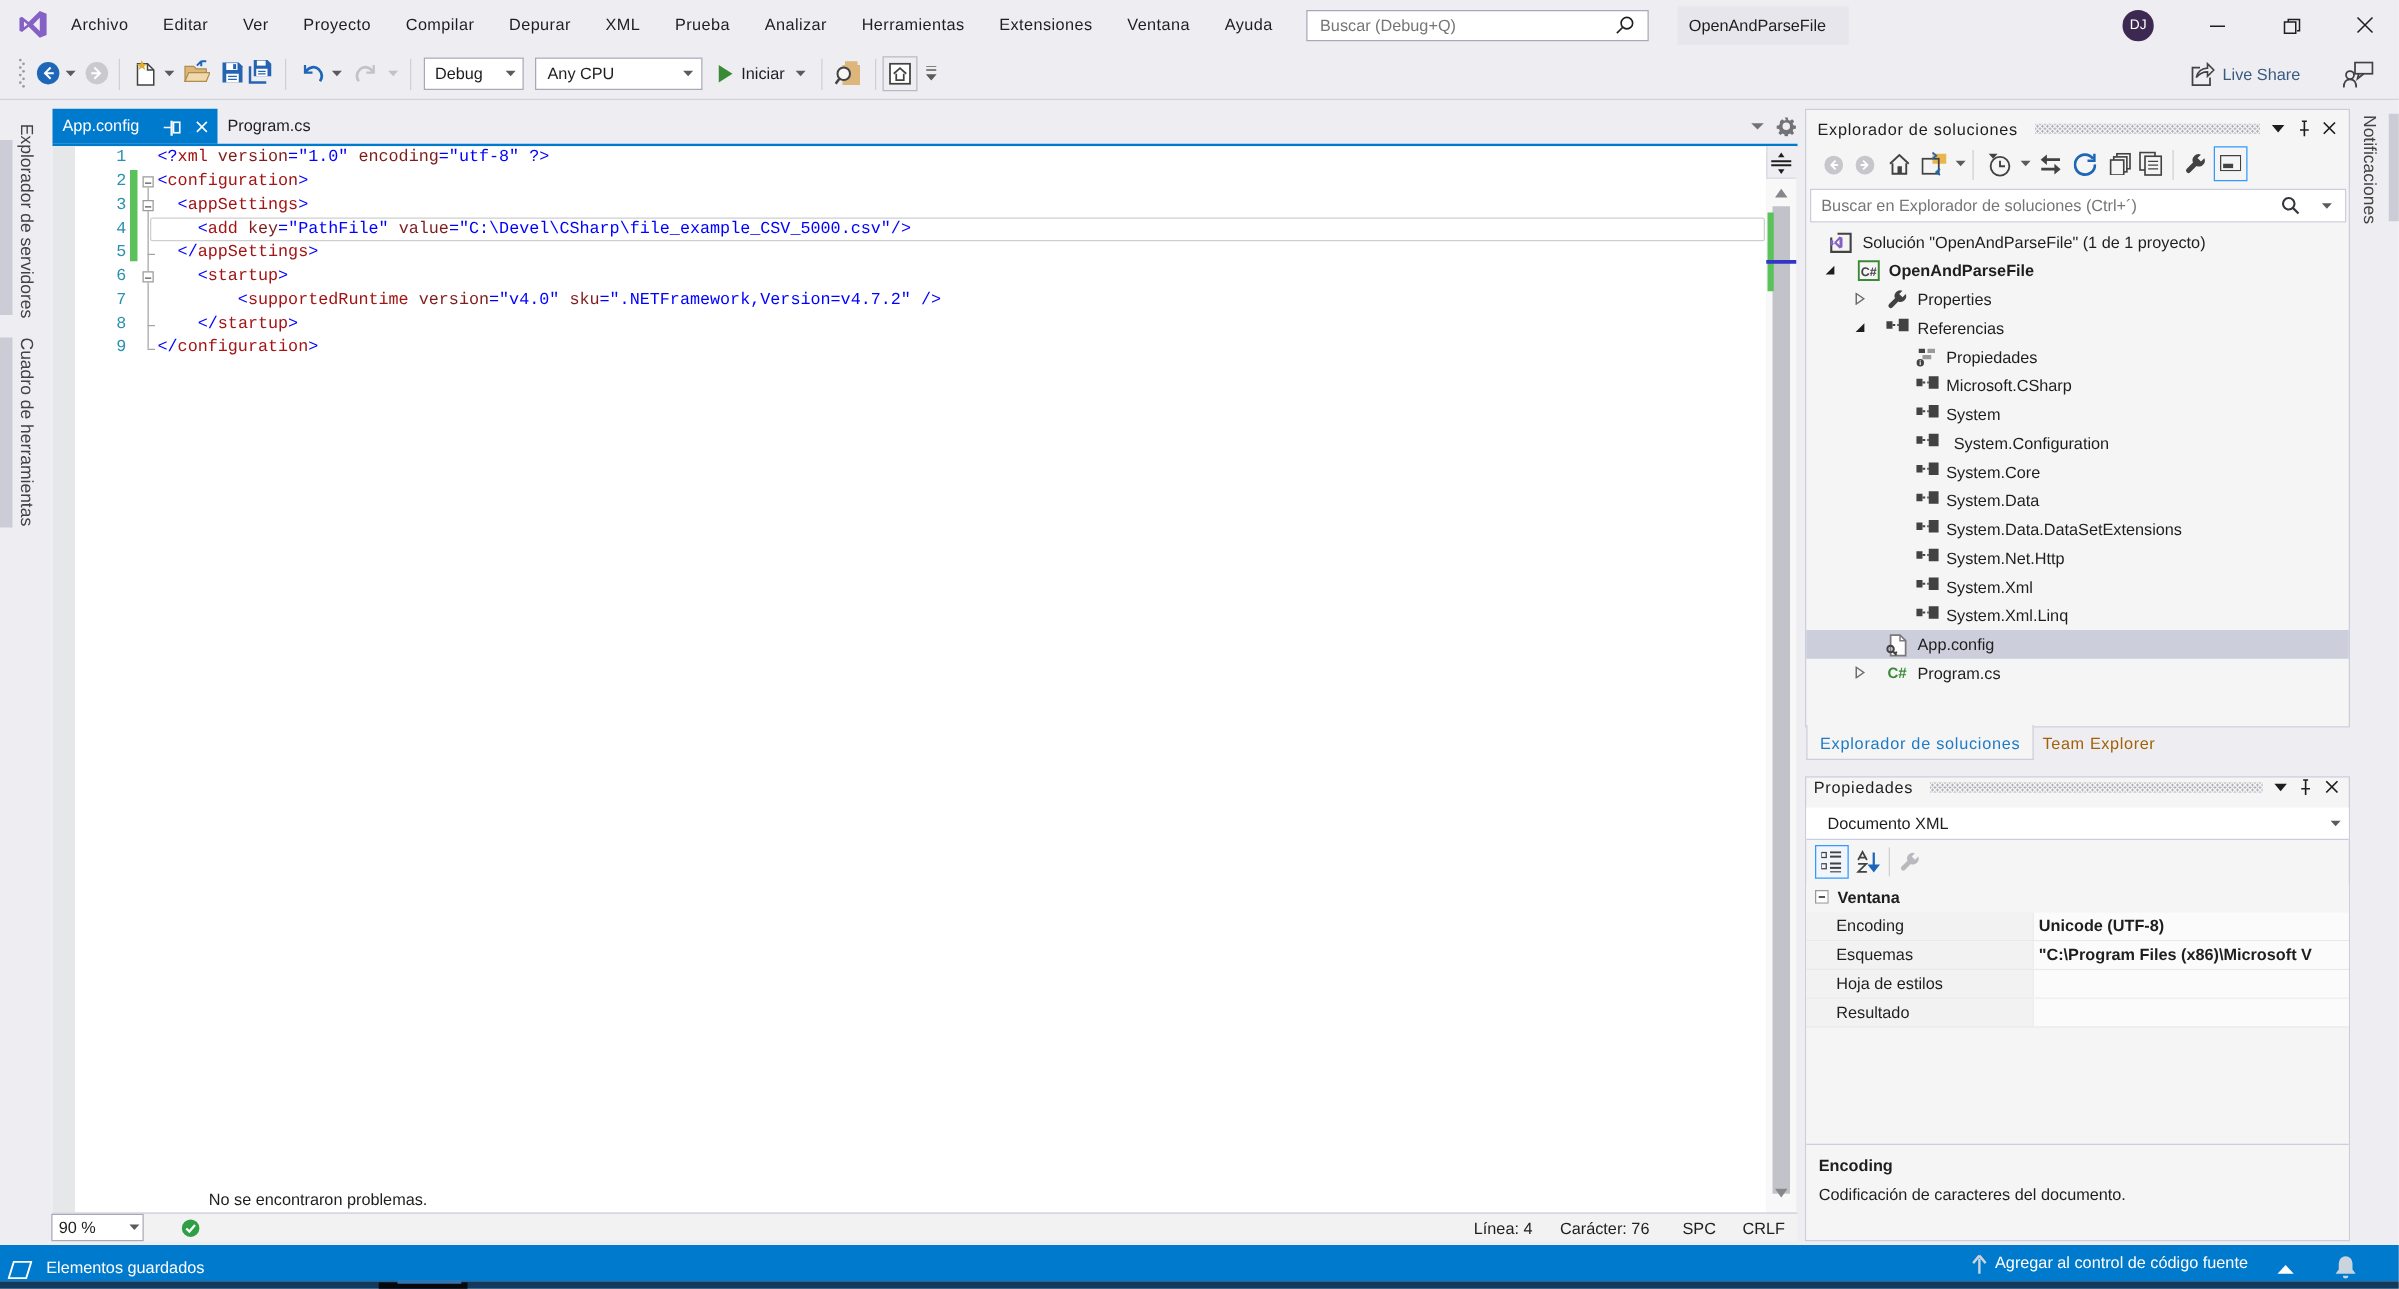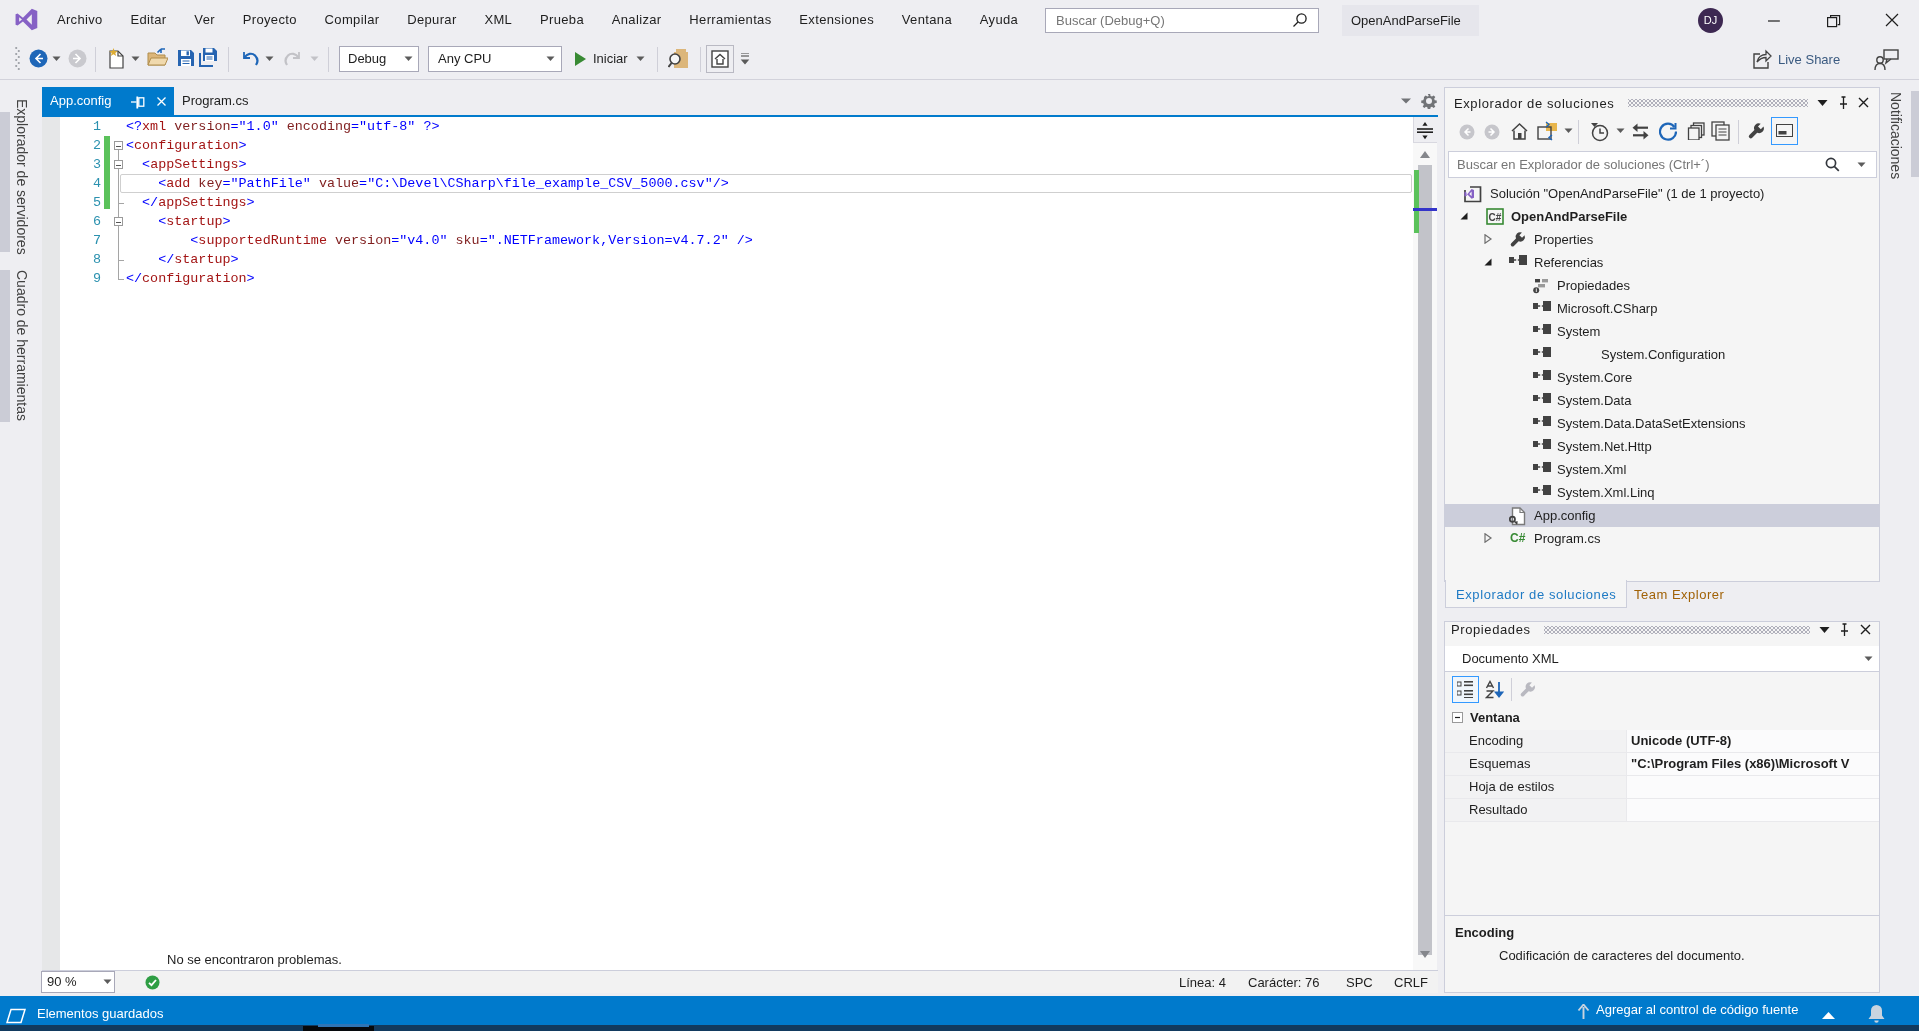--- a/index.html
+++ b/index.html
@@ -473,21 +473,21 @@
         </svg>
       </div>
       <div class="abs f13" style="left:1557px;top:324px;">System</div>
       <div class="abs" style="left:1533px;top:346px;">
         <svg width="18" height="12" viewBox="0 0 18 12">
           <rect x="0" y="3" width="5" height="6" fill="#424242"></rect>
           <rect x="10" y="1" width="8" height="10" fill="#424242"></rect>
           <line x1="5" y1="6" x2="10" y2="6" stroke="#424242" stroke-width="1.6" stroke-dasharray="2.2 1.6"></line>
         </svg>
       </div>
-      <div class="abs f13" style="left:1601px;top:347px;">System.Configuration</div>
+      <div class="abs f13" style="left:1563px;top:347px;">System.Configuration</div>
       <div class="abs" style="left:1533px;top:369px;">
         <svg width="18" height="12" viewBox="0 0 18 12">
           <rect x="0" y="3" width="5" height="6" fill="#424242"></rect>
           <rect x="10" y="1" width="8" height="10" fill="#424242"></rect>
           <line x1="5" y1="6" x2="10" y2="6" stroke="#424242" stroke-width="1.6" stroke-dasharray="2.2 1.6"></line>
         </svg>
       </div>
       <div class="abs f13" style="left:1557px;top:370px;">System.Core</div>
       <div class="abs" style="left:1533px;top:392px;">
         <svg width="18" height="12" viewBox="0 0 18 12">
@@ -618,21 +618,21 @@
       <div class="abs" style="left:1445px;top:776px;width:434px;height:23px;background:#f2f2f3;border-bottom:1px solid #e9e9ec;box-sizing:border-box;"></div>
       <div class="abs" style="left:1626px;top:776px;width:253px;height:22px;background:#fbfbfc;border-left:1px solid #e9e9ec;box-sizing:border-box;"></div>
       <div class="abs f13" style="left:1469px;top:779px;">Hoja de estilos</div>
       <div class="abs" style="left:1445px;top:799px;width:434px;height:23px;background:#f2f2f3;border-bottom:1px solid #e9e9ec;box-sizing:border-box;"></div>
       <div class="abs" style="left:1626px;top:799px;width:253px;height:22px;background:#fbfbfc;border-left:1px solid #e9e9ec;box-sizing:border-box;"></div>
       <div class="abs f13" style="left:1469px;top:802px;">Resultado</div>
     </div>
 
   <div class="abs" style="left:1445px;top:915px;width:434px;height:77px;background:#f5f5f5;border-top:1px solid #cccedb;box-sizing:border-box;"></div>
   <div class="abs f13 b" style="left:1455px;top:925px;">Encoding</div>
-  <div class="abs f13" style="left:1455px;top:948px;margin-left:44px;">Codificación de caracteres del documento.</div>
+  <div class="abs f13" style="left:1455px;top:948px;">Codificación de caracteres del documento.</div>
 </div>
 
 <div class="abs" style="left:1911px;top:91px;width:8px;height:86px;background:#cbccd6;"></div>
 <div class="abs" style="left:1887px;top:92px;writing-mode:vertical-rl;color:#424242;font-size:14px;line-height:17px;white-space:nowrap;">Notificaciones</div>
 
 <div class="abs" style="left:0;top:996px;width:1919px;height:29px;background:#007acc;"></div>
 <svg class="abs" style="left:6px;top:1008px" width="20" height="16" viewBox="0 0 20 16">
     <path d="M5 1.5 H19 L15 14.5 H1 Z" fill="none" stroke="#fff" stroke-width="1.5"></path>
   </svg>
 <div class="abs f13 white" style="left:37px;top:1006px;">Elementos guardados</div>

